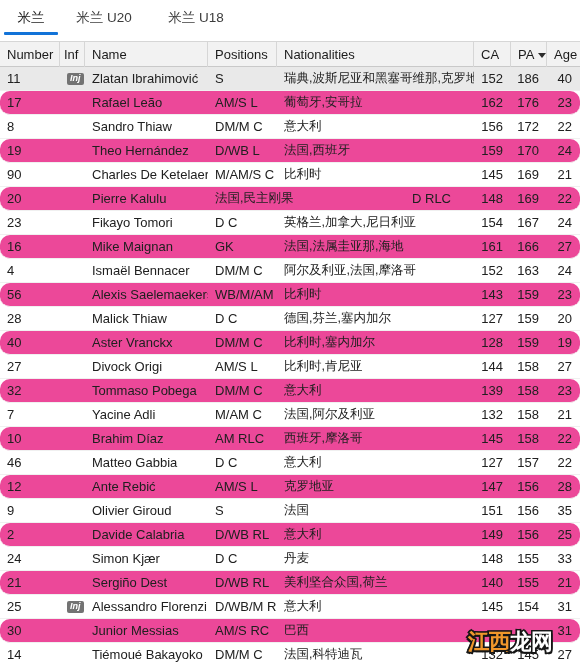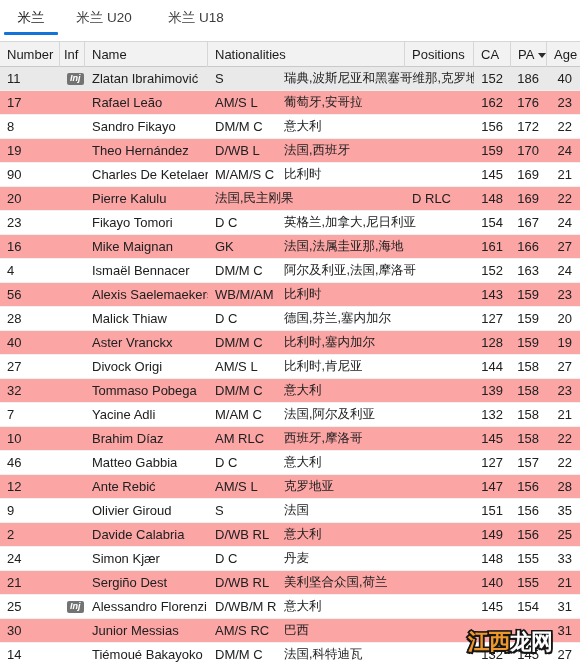--- a/index.html
+++ b/index.html
@@ -109,21 +109,21 @@
   }
   .row {
     display: flex;
     height: 24px;
     align-items: center;
     font-size: 13px;
     color: #202020;
     box-sizing: border-box;
     border-bottom: 1px solid #f0f0f0;
   }
-  .row.alt { background: #fca5a5; }
+  .row.alt { background: #ec4899; border-radius: 10px; }
   .row.highlight { background: #e9e9e9; }
 
   .cell {
     box-sizing: border-box;
     height: 24px;
     display: flex;
     align-items: center;
     padding-left: 7px;
     white-space: nowrap;
     overflow: hidden;
@@ -190,25 +190,25 @@
   <div class="thead">
     <div class="th col-number">
       <span>Number</span>
     </div>
     <div class="th col-inf">
       <span>Inf</span>
     </div>
     <div class="th col-name">
       <span>Name</span>
     </div>
+    <div class="th col-positions">
+      <span>Positions</span>
+    </div>
     <div class="th col-nat">
       <span>Nationalities</span>
-    </div>
-    <div class="th col-positions">
-      <span>Positions</span>
     </div>
     <div class="th col-ca">
       <span>CA</span>
     </div>
     <div class="th col-pa">
       <span>PA</span>
       <span class="sort-caret"></span>
     </div>
     <div class="th col-age">
       <span>Age</span>
@@ -234,21 +234,21 @@
         <div class="cell col-name">Rafael Leão</div>
         <div class="cell col-positions">AM/S L</div>
         <div class="cell col-nat nat">葡萄牙,安哥拉</div>
         <div class="cell col-ca num">162</div>
         <div class="cell col-pa num">176</div>
         <div class="cell col-age num">23</div>
       </div>
       <div class="row">
         <div class="cell col-number">8</div>
         <div class="cell col-inf"></div>
-        <div class="cell col-name">Sandro Fikayo</div>
+        <div class="cell col-name">Sandro Thiaw</div>
         <div class="cell col-positions">DM/M C</div>
         <div class="cell col-nat nat">意大利</div>
         <div class="cell col-ca num">156</div>
         <div class="cell col-pa num">172</div>
         <div class="cell col-age num">22</div>
       </div>
       <div class="row alt">
         <div class="cell col-number">19</div>
         <div class="cell col-inf"></div>
         <div class="cell col-name">Theo Hernández</div>

